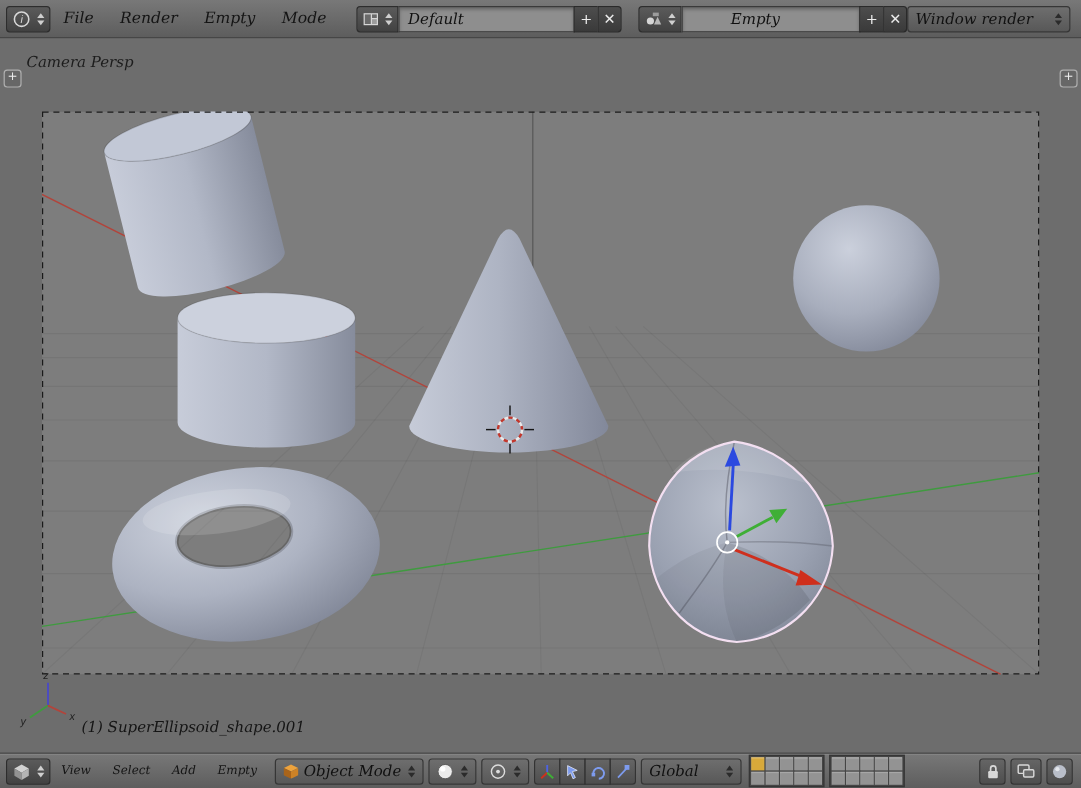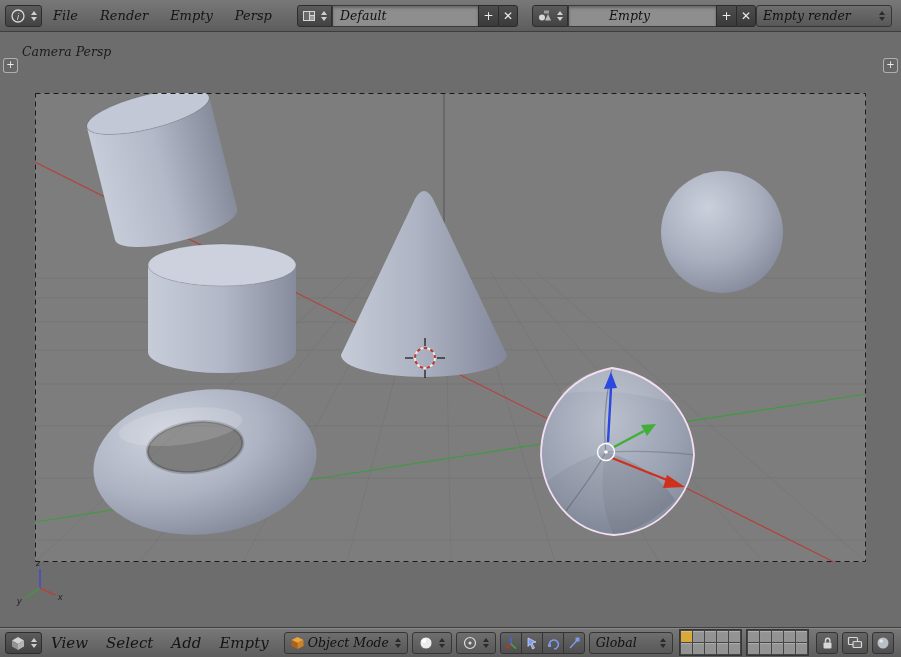--- a/index.html
+++ b/index.html
@@ -4,21 +4,21 @@
 <style>
   html,body{margin:0;padding:0;}
   body{width:901px;height:657px;overflow:hidden;background:#6d6d6d;font-family:"Liberation Sans",sans-serif;user-select:none;}
   .app{width:901px;height:657px;display:flex;flex-direction:column;}
 
   
   .bar{display:flex;align-items:center;background:linear-gradient(#787878,#5d5d5d);box-sizing:border-box;padding:0 5px;}
   .bar.top{height:32px;flex:0 0 32px;border-bottom:1px solid #3e3e3e;}
   .bar.footer{height:30px;flex:0 0 30px;border-top:1px solid #404040;box-shadow:inset 0 1px 0 rgba(255,255,255,.12);}
   .menu-item{font:italic 13px "DejaVu Serif",serif;color:#141414;padding:0 11px;white-space:nowrap;cursor:default;}
-  .bar.footer .menu-item{padding:0 9px;font-size:15px;}
+  .bar.footer .menu-item{padding:0 9px;font-size:10px;}
 
   .icon-btn{display:flex;align-items:center;gap:3px;background:linear-gradient(#5b5b5b,#424242);border:1px solid #2d2d2d;border-radius:3px;height:22px;padding:0 4px;box-sizing:border-box;}
   .updown{display:flex;flex-direction:column;align-items:center;justify-content:center;margin-left:2px;}
   .updown i{display:block;width:0;height:0;border-left:3px solid transparent;border-right:3px solid transparent;}
   .updown i.up{border-bottom:4px solid #cfcfcf;margin-bottom:2px;}
   .updown i.down{border-top:4px solid #cfcfcf;}
   .dropdown .updown i.up{border-bottom-color:#2b2b2b;}
   .dropdown .updown i.down{border-top-color:#2b2b2b;}
 
   .datablock{display:flex;align-items:center;margin-left:14px;}
@@ -64,21 +64,21 @@
       </svg>
       <span class="updown">
           <i class="up"></i>
           <i class="down"></i>
         </span>
     </div>
 
     <span class="menu-item">File</span>
     <span class="menu-item">Render</span>
     <span class="menu-item">Empty</span>
-    <span class="menu-item">Persp</span>
+    <span class="menu-item">Mode</span>
 
     <div class="datablock">
       <div class="icon-btn db-icon">
         <svg width="14" height="12">
           <rect x="1" y="1" width="12" height="10" fill="#d6d6d6"></rect>
           <rect x="2" y="2" width="5" height="8" fill="#6a6a6a"></rect>
           <rect x="8" y="2" width="4" height="3" fill="#6a6a6a"></rect>
           <rect x="8" y="6" width="4" height="4" fill="#9c9c9c"></rect>
         </svg>
         <span class="updown">
@@ -102,21 +102,21 @@
             <i class="up"></i>
             <i class="down"></i>
           </span>
       </div>
       <div class="db-field" style="width:148px;padding-left:40px;">Empty</div>
       <div class="db-btn mid">+</div>
       <div class="db-btn last">✕</div>
     </div>
 
     <div class="dropdown" style="margin-left:auto;margin-right:4px;width:136px;">
-      <span class="label">Empty render</span>
+      <span class="label">Window render</span>
       <span class="updown">
           <i class="up"></i>
           <i class="down"></i>
         </span>
     </div>
   </div>
 
   <div class="viewport">
 
     <svg class="scene" width="901" height="595" viewBox="0 0 901 595">
@@ -241,20 +241,21 @@
         <line x1="40" y1="556" x2="40" y2="537" stroke="#4949c8" stroke-width="1.5"></line>
         <line x1="40" y1="556" x2="25" y2="566" stroke="#3f9b3f" stroke-width="1.5"></line>
         <line x1="40" y1="556" x2="55" y2="563" stroke="#b2443b" stroke-width="1.5"></line>
         <text x="36" y="534" font-size="9" font-style="italic" fill="#222">z</text>
         <text x="17" y="572" font-size="9" font-style="italic" fill="#222">y</text>
         <text x="58" y="568" font-size="9" font-style="italic" fill="#222">x</text>
       </g>
     </svg>
 
     <div class="vp-label">Camera Persp</div>
+    <div class="obj-label">(1) SuperEllipsoid_shape.001</div>
     <div class="corner-expand left">+</div>
     <div class="corner-expand right">+</div>
   </div>
 
   <div class="bar footer">
     <div class="icon-btn">
       <svg width="16" height="16">
         <polygon points="8,2 14,5.5 8,9 2,5.5" fill="#d2d2d2"></polygon>
         <polygon points="2,5.5 8,9 8,15 2,11.5" fill="#939393"></polygon>
         <polygon points="14,5.5 8,9 8,15 14,11.5" fill="#b4b4b4"></polygon>

